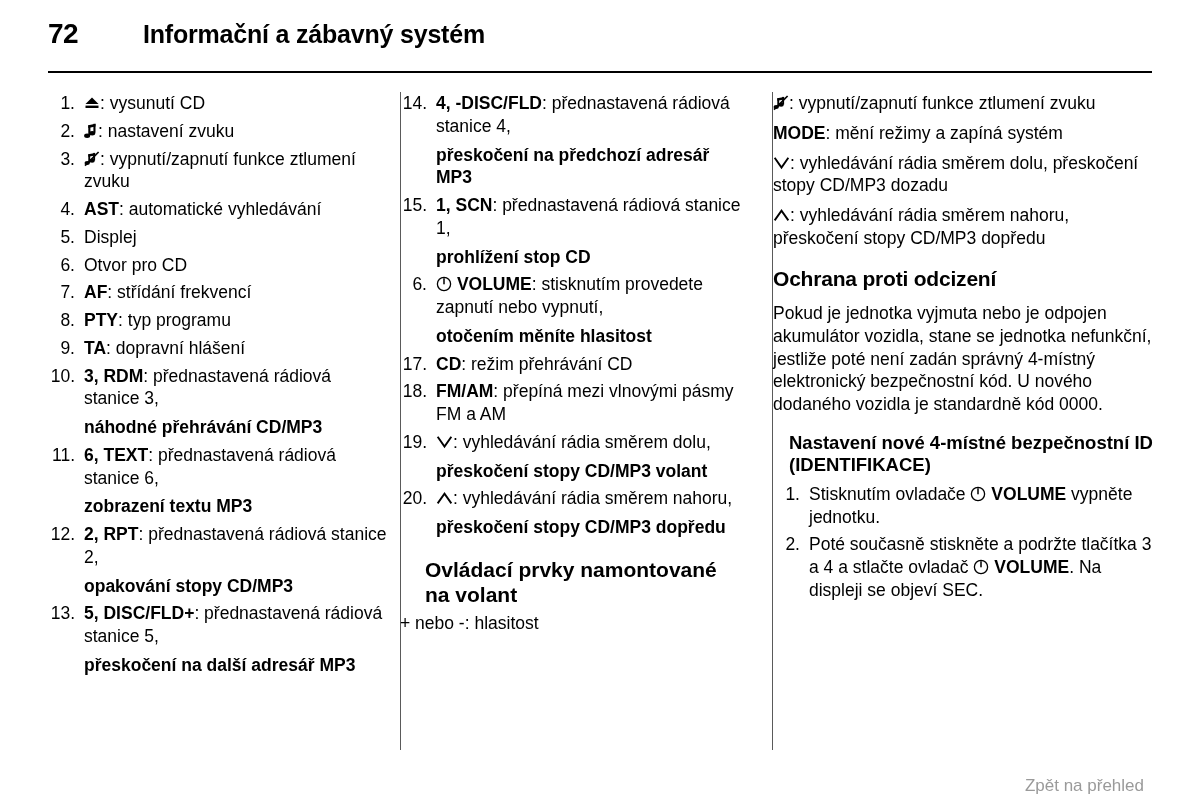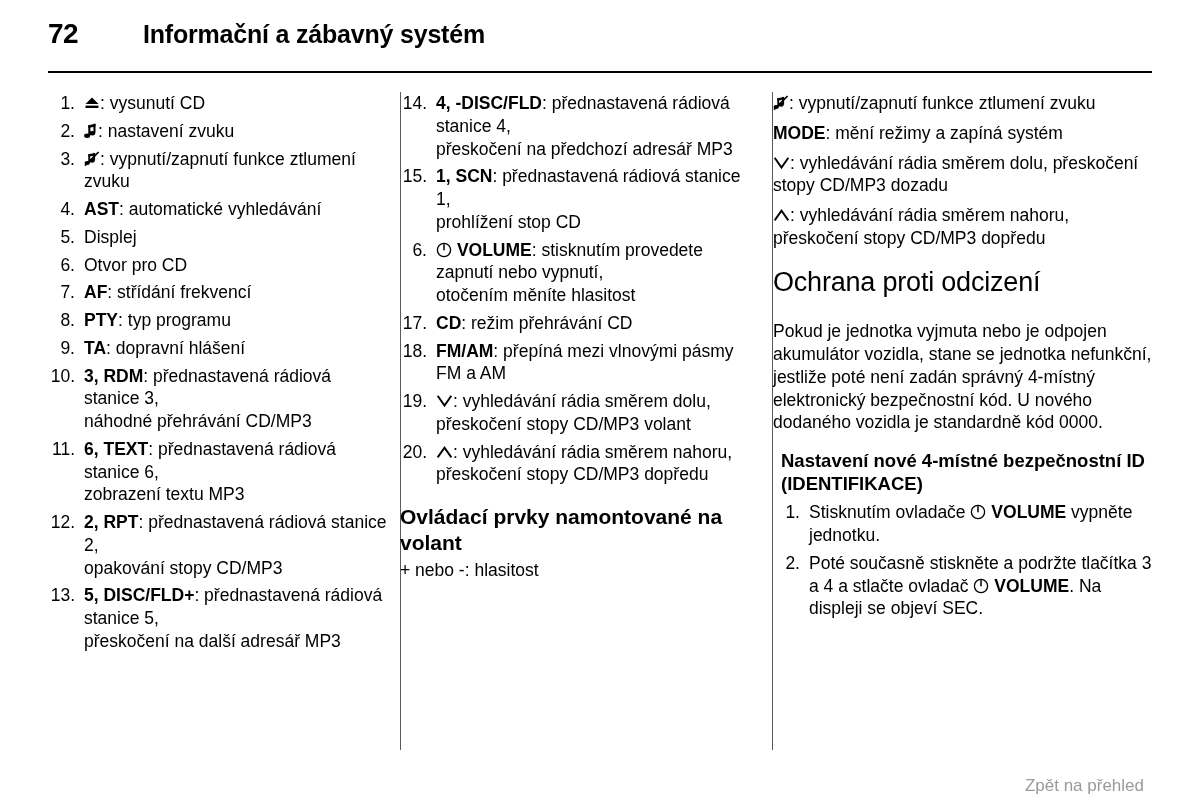--- a/index.html
+++ b/index.html
@@ -96,65 +96,67 @@
   ol.numlist > li > .num {
     position: absolute;
     left: 0;
     top: 0;
     width: 27px;
     text-align: right;
     font-size: 17.5px;
   }
   .sub-line {
     display: block;
-    margin-top: 0;
+    margin-top: 6px;
+    font-weight: bold;
   }
   b, .bold { font-weight: bold; }
 
   
   .gi {
     display: inline-block;
     vertical-align: -2px;
     line-height: 0;
   }
   .gi svg { display: block; }
 
   
   .plain-entry {
     font-size: 17.5px;
     line-height: 1.30;
     margin-bottom: 7px;
   }
 
   
   h2.sec-head {
-    font-size: 27px;
-    font-weight: normal;
-    margin: 16px 0 22px 0;
+    font-size: 21px;
+    font-weight: bold;
+    margin: 16px 0 11px 0;
     line-height: 1.22;
     letter-spacing: -0.2px;
   }
   h3.sub-head {
     font-size: 18.5px;
     font-weight: bold;
-    margin: 16px 0 6px 8px;
+    margin: 16px 0 6px 16px;
     line-height: 1.22;
   }
   p.body-text {
     font-size: 17.5px;
     line-height: 1.30;
     margin: 0 0 6px 0;
   }
 
   
   h2.mid-head {
     font-size: 21px;
     font-weight: bold;
     margin: 18px 0 4px 0;
     line-height: 1.22;
+    padding-left: 25px;
   }
 
   
   .footer-link {
     position: absolute;
     right: 56px;
     bottom: 6px;
     font-size: 17px;
     color: #9a9a9a;
   }

